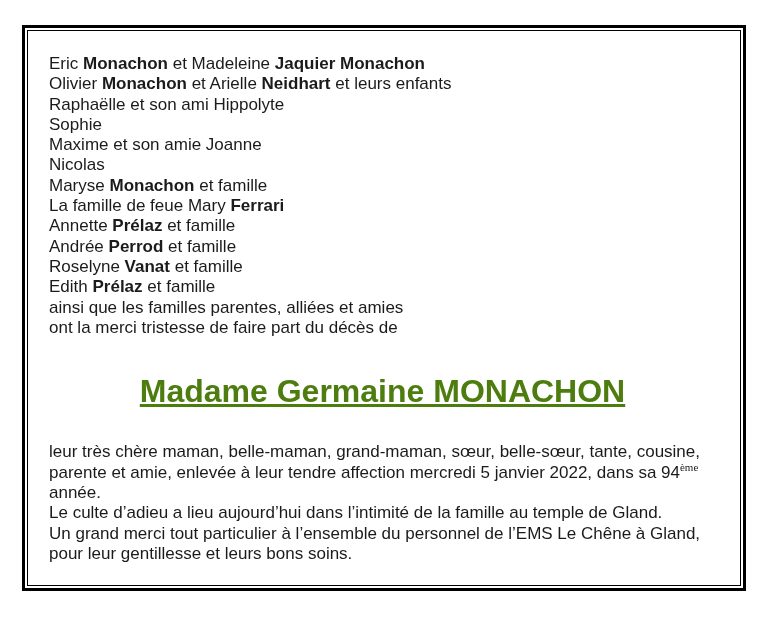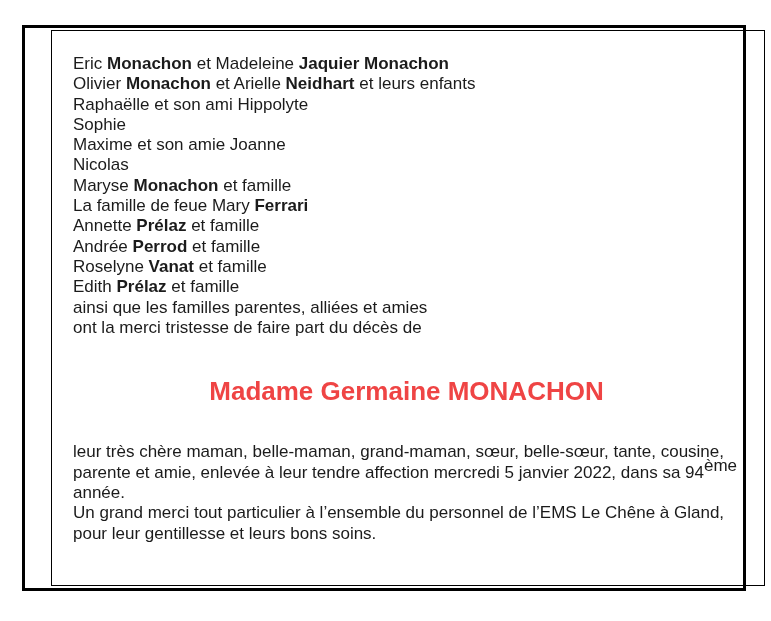--- a/index.html
+++ b/index.html
@@ -31,48 +31,49 @@
     border: 3px solid var(--border-color);
     padding: 2px;
     background: var(--bg-color);
   }
   .frame-inner {
     width: 100%;
     height: 100%;
     border: 1px solid var(--border-color);
     padding: 23px 24px 0 21px;
     overflow: hidden;
-    margin-left: 24px;
   }
   .family-list {
     font-size: 17px;
     line-height: 20.3px;
   }
   .family-list .line,
   .body-text .line {
     white-space: nowrap;
   }
   .b { font-weight: bold; }
   .deceased-name {
     margin-top: 38px;
-    font-size: 26px;
+    font-size: 32px;
     line-height: 30px;
     font-weight: bold;
     text-align: center;
-    color: #ef4444;
+    color: #4d7c0f;
+    text-decoration: underline;
   }
   .body-text {
     margin-top: 36px;
     font-size: 17px;
     line-height: 20.4px;
   }
   .body-text sup {
-    font-size: 17px;
+    font-size: 11px;
     line-height: 0;
     vertical-align: super;
+    font-family: Liberation Serif, serif;
   }
 </style>
 </head>
 <body>
 
 <div class="page">
   <div class="frame">
     <div class="frame-inner">
       <div class="family-list">
           <div class="line"><span>Eric </span><span class="b">Monachon</span><span> et Madeleine </span><span class="b">Jaquier Monachon</span></div>
@@ -88,18 +89,19 @@
           <div class="line"><span>Roselyne </span><span class="b">Vanat</span><span> et famille</span></div>
           <div class="line"><span>Edith </span><span class="b">Prélaz</span><span> et famille</span></div>
           <div class="line"><span>ainsi que les familles parentes, alliées et amies</span></div>
           <div class="line"><span>ont la merci tristesse de faire part du décès de</span></div>
         </div>
       <div class="deceased-name">Madame Germaine MONACHON</div>
       <div class="body-text">
           <div class="line"><span>leur très chère maman, belle-maman, grand-maman, sœur, belle-sœur, tante, cousine,</span></div>
           <div class="line"><span>parente et amie, enlevée à leur tendre affection mercredi 5 janvier 2022, dans sa 94</span><sup>ème</sup></div>
           <div class="line"><span>année.</span></div>
+          <div class="line"><span>Le culte d’adieu a lieu aujourd’hui dans l’intimité de la famille au temple de Gland.</span></div>
           <div class="line"><span>Un grand merci tout particulier à l’ensemble du personnel de l’EMS Le Chêne à Gland,</span></div>
           <div class="line"><span>pour leur gentillesse et leurs bons soins.</span></div>
         </div>
     </div>
   </div>
 </div>
 
 </body></html>

